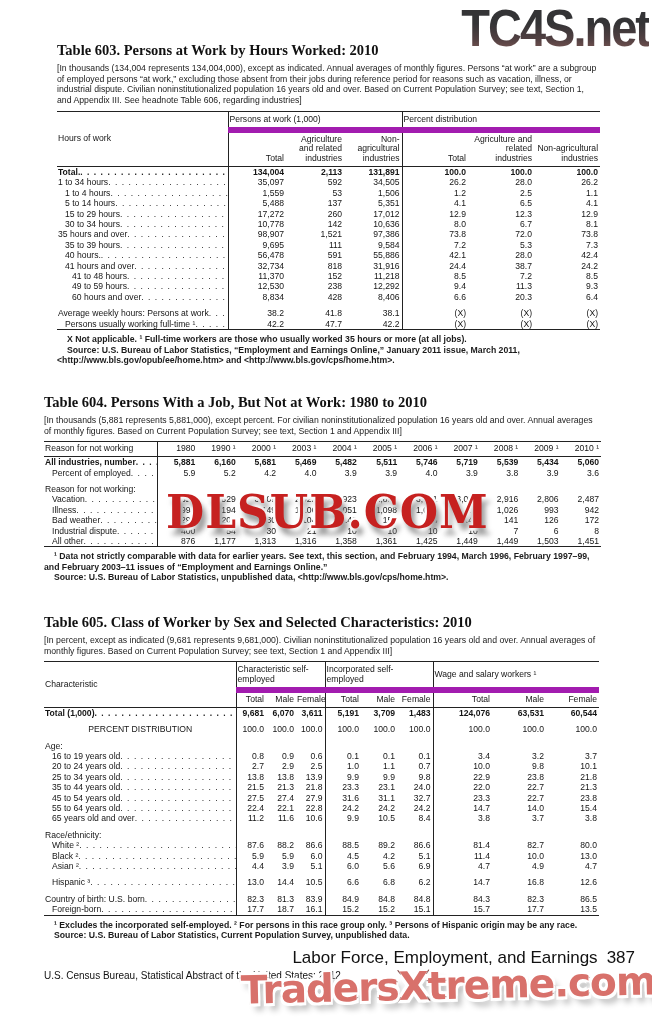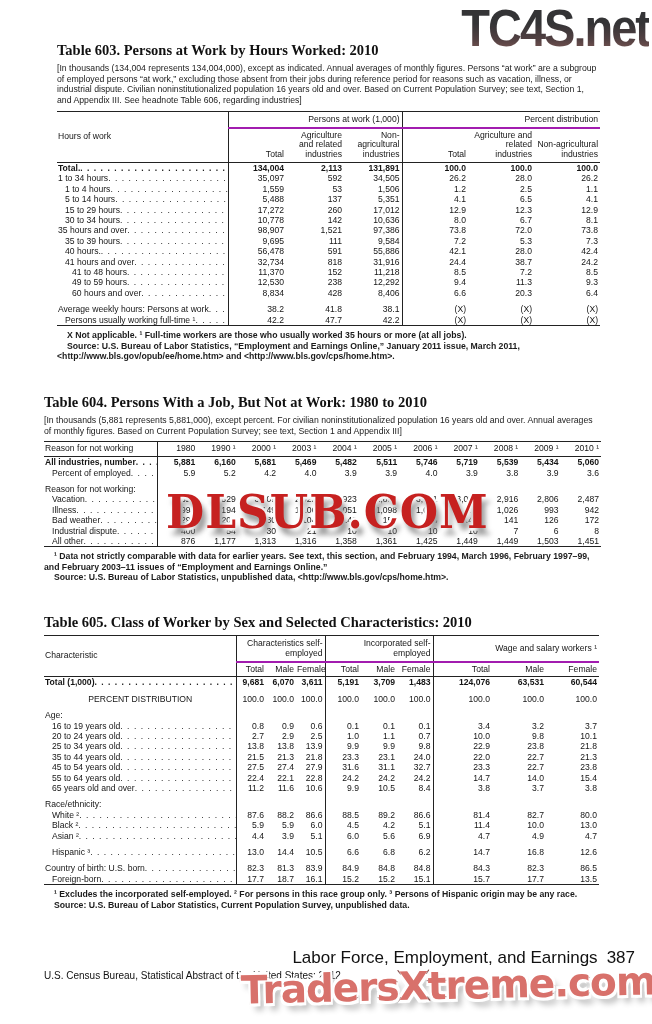--- a/index.html
+++ b/index.html
@@ -15,21 +15,21 @@
   p.footnote+p.footnote{margin-top:0;}
 
   table{border-collapse:collapse;table-layout:fixed;font-size:8.6px;color:#151515;
         border-top:1.4px solid #222;border-bottom:1.6px solid #222;}
   .t603{width:543px;}
   .t604{width:557px;}
   .t605{width:555px;}
   thead{border-bottom:1.7px solid #222;}
   thead th{font-weight:normal;vertical-align:bottom;padding:2px 2px 2px 1px;line-height:9.8px;}
   th.stub-h{text-align:left;vertical-align:middle;border-right:1px solid #222;}
-  th.grp{text-align:right;border-bottom:2px solid #a21caf;vertical-align:middle;padding-top:3px;}
+  th.grp{text-align:left;border-bottom:6px solid #a21caf;vertical-align:middle;padding-top:3px;}
   th.sub,th.yr{text-align:right;padding-right:2px;}
   td{padding:0;line-height:10.4px;vertical-align:bottom;}
   td.v{text-align:right;padding-right:2px;}
   td.lbl-c{border-right:1px solid #222;overflow:hidden;}
   .sep{border-left:1px solid #222;}
   tr.b{font-weight:bold;}
   tr.gap td{padding-top:6px;}
   .lbl{display:flex;align-items:baseline;overflow:hidden;padding-left:1px;}
   .lbl .t{white-space:nowrap;}
   .lbl.i1 .t{padding-left:7px;}
@@ -514,37 +514,38 @@
         </tbody>
       </table>
     <p class="footnote">¹ Data not strictly comparable with data for earlier years. See text, this section, and February 1994, March 1996, February 1997–99, and February 2003–11 issues of “Employment and Earnings Online.”</p>
     <p class="footnote">Source: U.S. Bureau of Labor Statistics, unpublished data, &lt;http://www.bls.gov/cps/home.htm&gt;.</p>
   </section>
 
   <div class="wm-mid">DLSUB.COM</div>
 
   <section class="sec s605">
     <h2 class="title">Table 605. Class of Worker by Sex and Selected Characteristics: 2010</h2>
+    <p class="headnote">[In percent, except as indicated (9,681 represents 9,681,000). Civilian noninstitutionalized population 16 years old and over. Annual averages of monthly figures. Based on Current Population Survey; see text, Section 1 and Appendix III]</p>
     <table class="t605">
         <colgroup>
           <col class="c0">
           <col class="c1">
           <col class="c2">
           <col class="c3">
           <col class="c4">
           <col class="c5">
           <col class="c6">
           <col class="c7">
           <col class="c8">
           <col class="c9">
         </colgroup>
         <thead>
           <tr>
             <th class="stub-h" rowspan="2">Characteristic</th>
-            <th colspan="3" class="grp">Characteristics self-employed</th>
+            <th colspan="3" class="grp">Characteristic self-employed</th>
             <th colspan="3" class="grp sep">Incorporated self-employed</th>
             <th colspan="3" class="grp sep">Wage and salary workers ¹</th>
           </tr>
           <tr>
             <th class="sub">Total</th>
             <th class="sub">Male</th>
             <th class="sub">Female</th>
             <th class="sub sep">Total</th>
             <th class="sub">Male</th>
             <th class="sub">Female</th>

